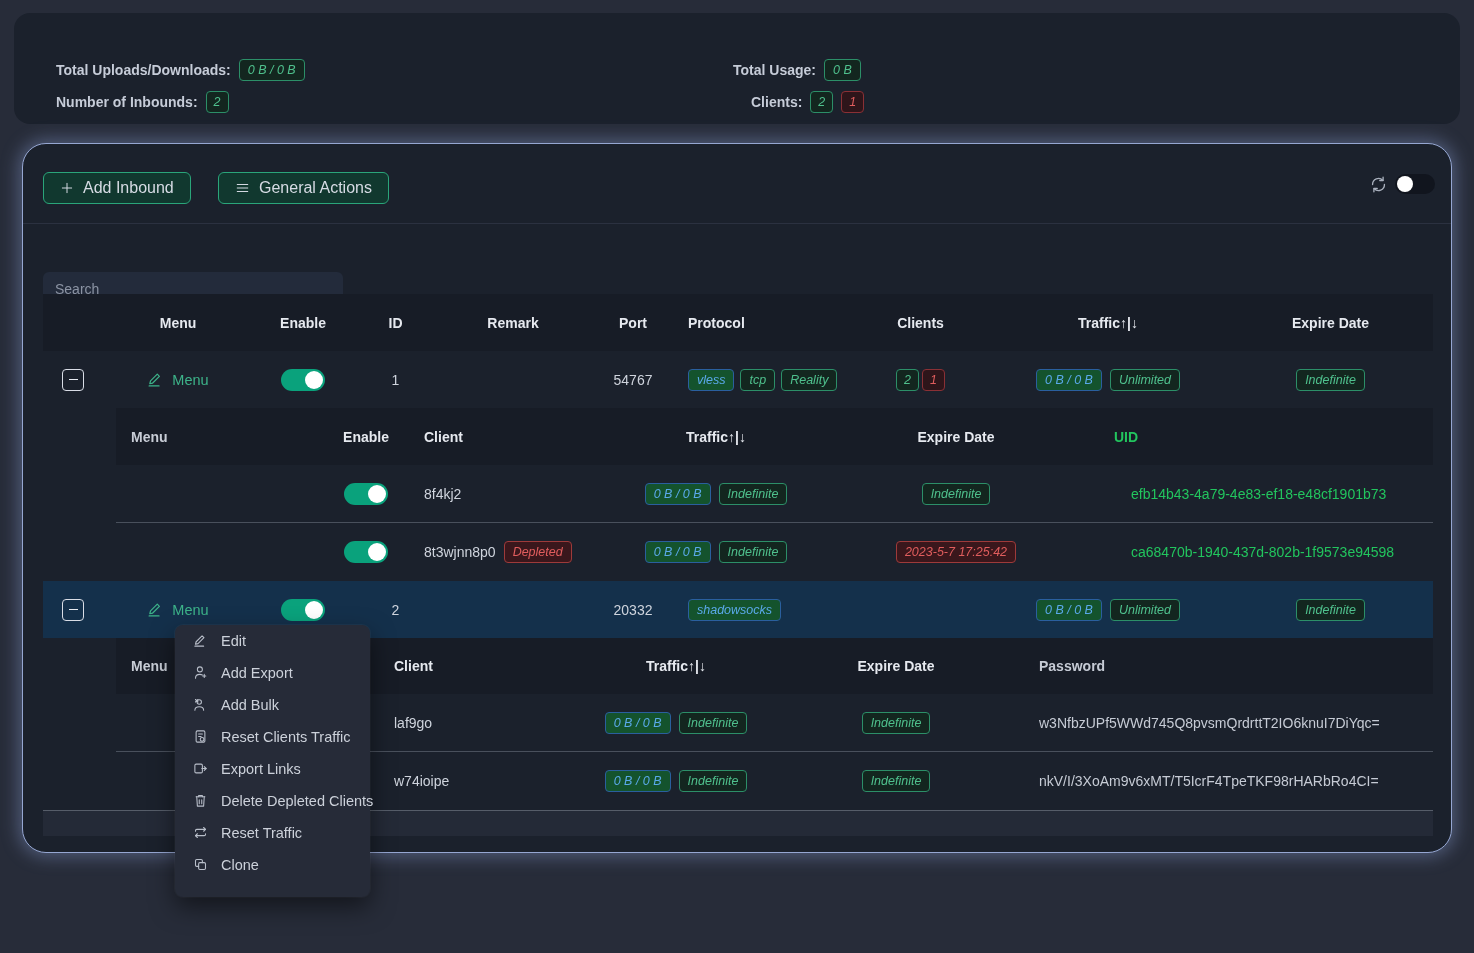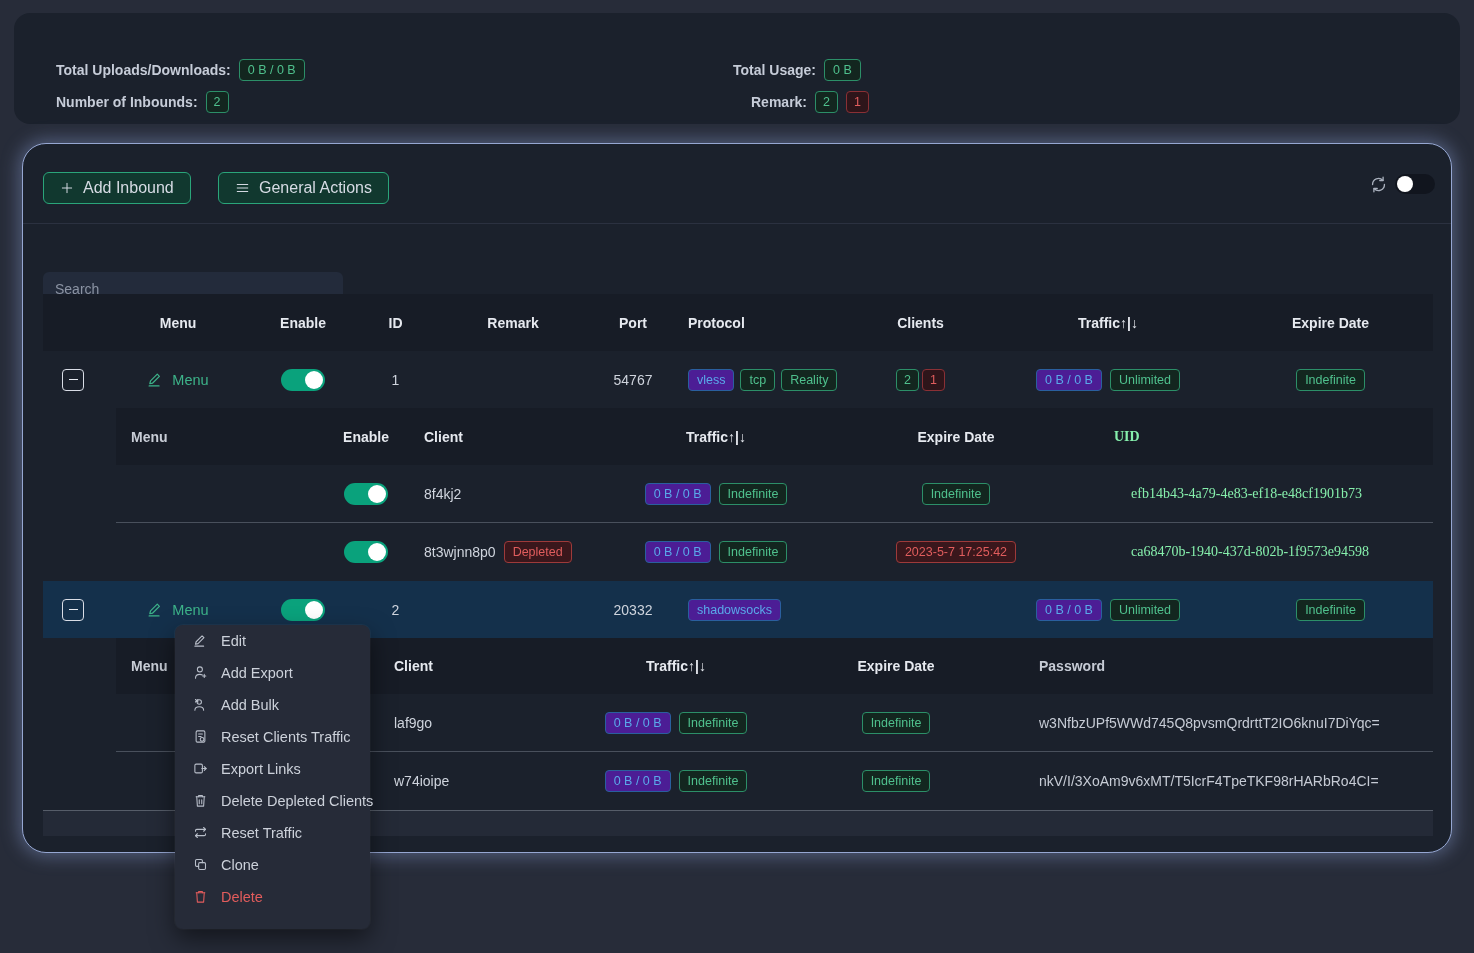--- a/index.html
+++ b/index.html
@@ -15,24 +15,24 @@
   .stats-card {
     position:absolute; left:14px; top:13px; width:1446px; height:111px;
     background:#1b212c; border-radius:16px;
   }
   .srow { position:absolute; display:flex; align-items:center; gap:8px; height:24px; }
   .stat-label { font-size:14px; font-weight:700; color:#c6ccd8; }
   
   .tag {
     display:inline-flex; align-items:center; justify-content:center;
     height:22px; padding:0 8px; border-radius:4px; font-size:12.5px;
-    border:1px solid transparent; white-space:nowrap;
+    border:1px solid transparent; white-space:nowrap;font-style:italic;
   }
   .tag.green { color:#4fc08d; border-color:#2c8f68; background:#13261f; }
-  .tag.blue  { color:#5aa9ea; border-color:#2a5f9e; background:#4c1d95; }
+  .tag.blue  { color:#5aa9ea; border-color:#2a5f9e; background:#14532d; }
   .tag.red   { color:#e05d5d; border-color:#8a3035; background:#2e151a; }
   .tag.red-strong { color:#e05d5d; border-color:#9e3a3a; background:#3a171c; }
   .tag.mini { padding:0 7px; }
   
   .panel {
     position:absolute; left:22px; top:143px; width:1430px; height:710px;
     background:#1b212c; border-radius:24px;
     border:1px solid #96a7d2;
     box-shadow: 0 0 18px 3px rgba(138,158,210,0.45);
     overflow:hidden;
@@ -79,21 +79,21 @@
   .menu-link { display:inline-flex; align-items:center; gap:8px; color:#3db389; font-size:14.5px; cursor:pointer; }
   .menu-link svg { stroke:#3db389; }
   
   .sub { margin-left:73px; width:1317px; }
   .sub .t-head { height:57px; }
   .sub .t-row { height:58px; border-bottom:1px solid rgba(150,158,172,0.38); }
   .sub .t-row:last-child { border-bottom:none; }
   
   .s0{width:200px; justify-content:flex-start; padding-left:15px; gap:9px; color:#c8cdd6;}
   .s1{width:100px}.s2{width:180px; justify-content:flex-start; padding-left:8px; gap:8px;}
-  .s3{width:240px; gap:8px;}.s4{width:240px}.s5{width:357px; justify-content:flex-start; padding-left:55px; color:#86efac;font-family:Liberation Serif, serif;}
+  .s3{width:240px; gap:8px;}.s4{width:240px}.s5{width:357px; justify-content:flex-start; padding-left:55px; color:#22c55e;}
   
   .m0{width:180px; justify-content:flex-start; padding-left:15px; gap:9px; color:#c8cdd6;}
   .m1{width:90px}.m2{width:170px; justify-content:flex-start; padding-left:8px;}
   .m3{width:240px; gap:8px;}.m4{width:200px}.m5{width:437px; justify-content:flex-start; padding-left:43px; color:#c6cbd5;}
   .s0 svg, .m0 svg { cursor:pointer; }
   .t-footer { height:26px; background:#242a37; border-top:1px solid #565d69; }
   
   .ctx-menu {
     position:absolute; left:175px; top:625px; width:195px; z-index:50;
     background:#262b38; border-radius:8px; padding:8px 0;
@@ -118,21 +118,21 @@
   </div>
   <div class="srow" style="left:42px; top:77px;">
     <span class="stat-label">Number of Inbounds:</span>
     <span class="tag green mini">2</span>
   </div>
   <div class="srow" style="left:719px; top:45px;">
     <span class="stat-label">Total Usage:</span>
     <span class="tag green">0 B</span>
   </div>
   <div class="srow" style="left:737px; top:77px;">
-    <span class="stat-label">Remark:</span>
+    <span class="stat-label">Clients:</span>
     <span class="tag green mini">2</span>
     <span class="tag red mini">1</span>
   </div>
 </div>
 
 <div class="panel">
 
   <button class="btn" id="btn-add">
     <svg width="14" height="14" viewBox="0 0 24 24">
         <path d="M12 4v16M4 12h16"></path>
@@ -513,21 +513,13 @@
       </svg>
     <span>Reset Traffic</span>
   </div>
   <div class="ctx-item">
     <svg width="15" height="15" viewBox="0 0 24 24">
         <rect x="9" y="9" width="11" height="11" rx="2"></rect>
         <path d="M15 9V6a2 2 0 0 0-2-2H6a2 2 0 0 0-2 2v7a2 2 0 0 0 2 2h3"></path>
       </svg>
     <span>Clone</span>
   </div>
-  <div class="ctx-item danger">
-    <svg width="15" height="15" viewBox="0 0 24 24">
-        <path d="M5 6h14"></path>
-        <path d="M9 6V4h6v2"></path>
-        <path d="M18 6l-1 15H7L6 6"></path>
-      </svg>
-    <span>Delete</span>
-  </div>
 </div>
 
 </body></html>

